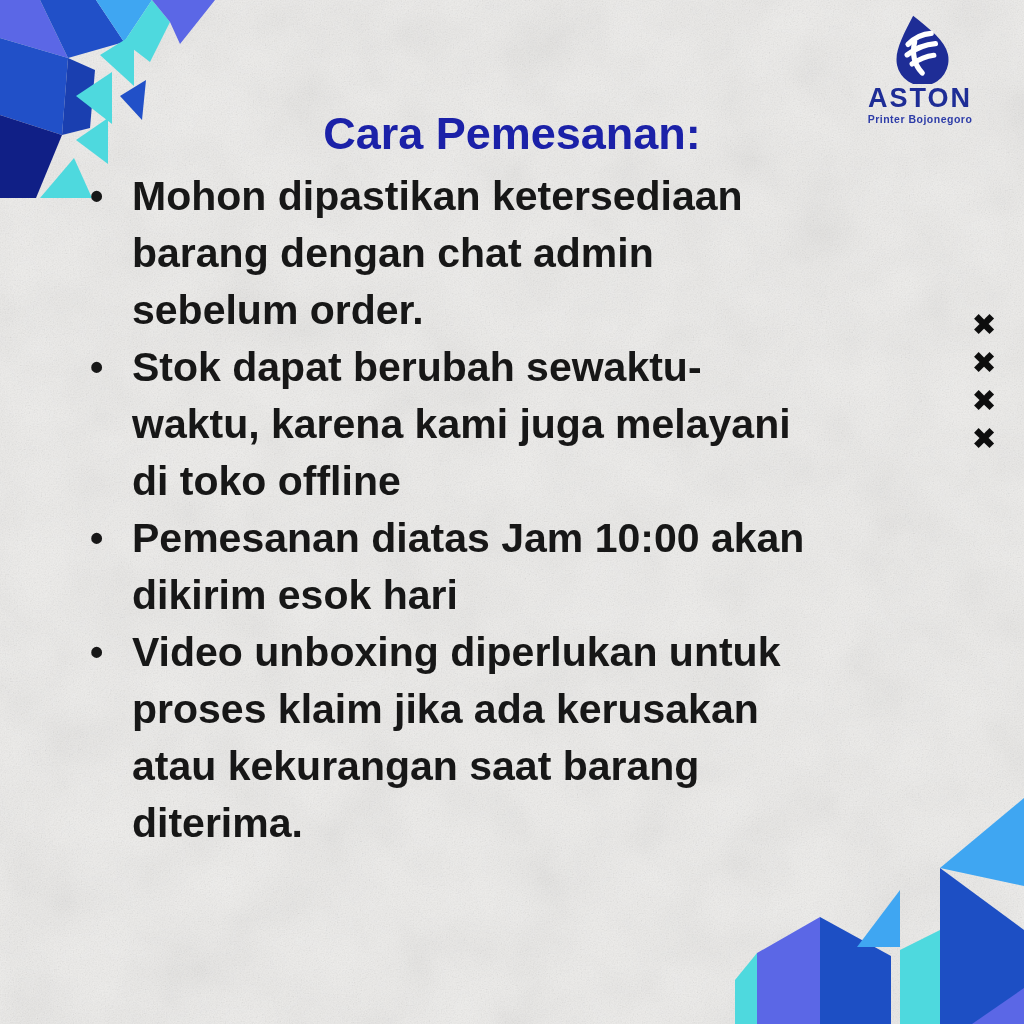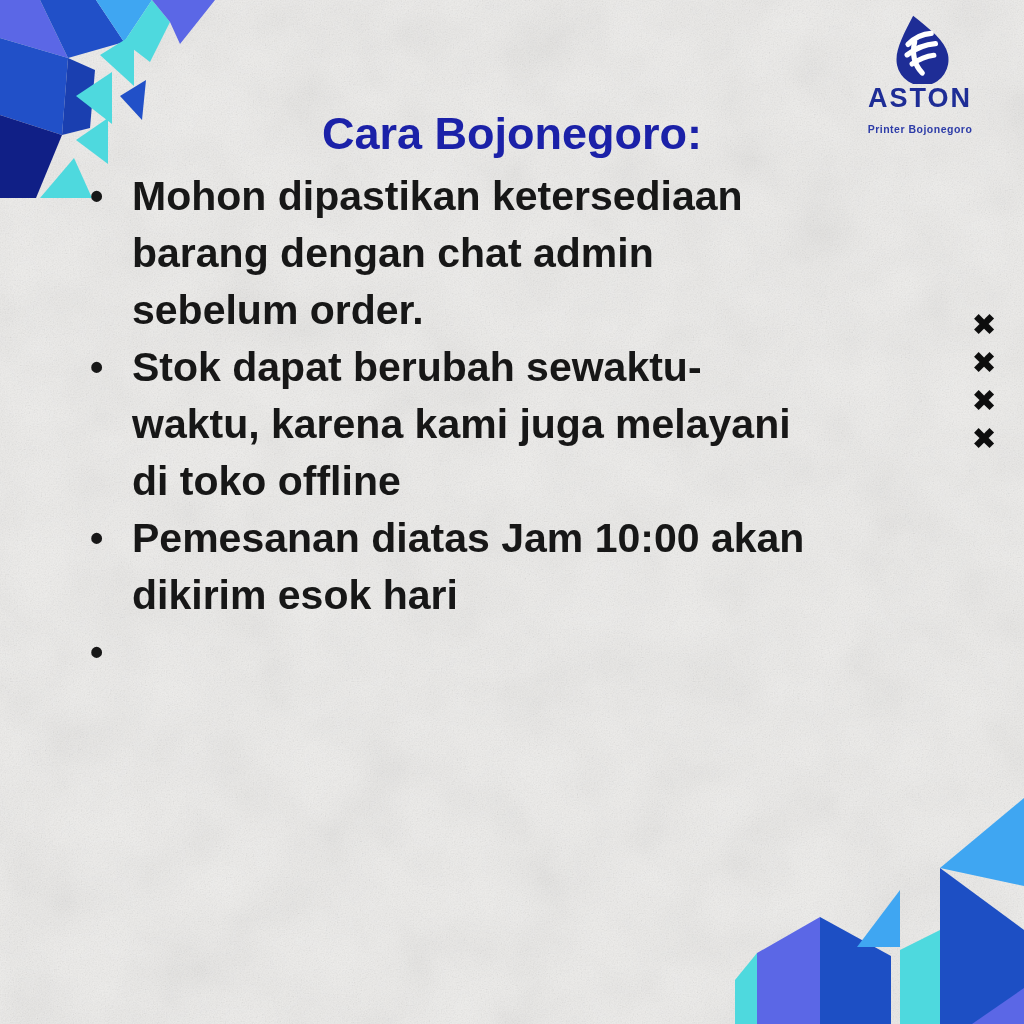--- a/index.html
+++ b/index.html
@@ -6,21 +6,21 @@
   body{width:1024px;height:1024px;overflow:hidden;background:#edecea;
        font-family:"Liberation Sans", sans-serif;}
   .canvas{position:relative;width:1024px;height:1024px;overflow:hidden;text-decoration:underline;}
   .texture{position:absolute;left:0;top:0;z-index:0;}
   .tl-deco{position:absolute;left:0;top:0;z-index:1;}
   .br-deco{position:absolute;right:0;bottom:0;z-index:1;}
 
   .logo{position:absolute;top:12px;right:26px;width:156px;z-index:2;text-align:center;}
   .logo-icon{display:block;margin:0 auto;}
   .logo-brand{font-size:27px;font-weight:bold;letter-spacing:2px;color:#1e2d96;line-height:1.05;}
-  .logo-tagline{font-size:10.5px;font-weight:bold;color:#2d3ca8;letter-spacing:0.5px;margin-top:11px;}
+  .logo-tagline{font-size:10.5px;font-weight:bold;color:#2d3ca8;letter-spacing:0.5px;margin-top:1px;}
 
   .title{position:absolute;top:108px;left:0;width:100%;text-align:center;z-index:2;
          font-size:45px;font-weight:bold;color:#1b21a8;letter-spacing:0px;}
 
   .bullets{position:absolute;left:88px;top:168px;width:850px;z-index:2;
            list-style:none;margin:0;padding:0;}
   .bullets li{position:relative;margin:0;padding:0 0 0 44px;
               font-size:41px;font-weight:bold;color:#171717;line-height:57px;}
   .bullets .dot{position:absolute;left:2px;top:0;font-size:38px;line-height:57px;color:#171717;}
   .bullets .line{white-space:pre-line;}
@@ -90,21 +90,21 @@
           <path d="M22 40 q15 -7 30 -5"></path>
           <path d="M25 50 q12 -5 23 -4"></path>
           <path d="M33 61 q-9 -15 -1 -32"></path>
         </g>
       </g>
     </svg>
     <div class="logo-brand">ASTON</div>
     <div class="logo-tagline">Printer Bojonegoro</div>
   </div>
 
-  <div class="title">Cara Bojonegoro:</div>
+  <div class="title">Cara Pemesanan:</div>
 
   <ul class="bullets">
 
       <li>
         <span class="dot">•</span>
         <span class="line">Mohon dipastikan ketersediaan
 barang dengan chat admin
 sebelum order.</span>
       </li>
 
@@ -116,20 +116,24 @@
       </li>
 
       <li>
         <span class="dot">•</span>
         <span class="line">Pemesanan diatas Jam 10:00 akan
 dikirim esok hari</span>
       </li>
 
       <li>
         <span class="dot">•</span>
+        <span class="line">Video unboxing diperlukan untuk
+proses klaim jika ada kerusakan
+atau kekurangan saat barang
+diterima.</span>
       </li>
     </ul>
 
   <div class="x-col">
 
       <div class="x">✖</div>
 
       <div class="x">✖</div>
 
       <div class="x">✖</div>

